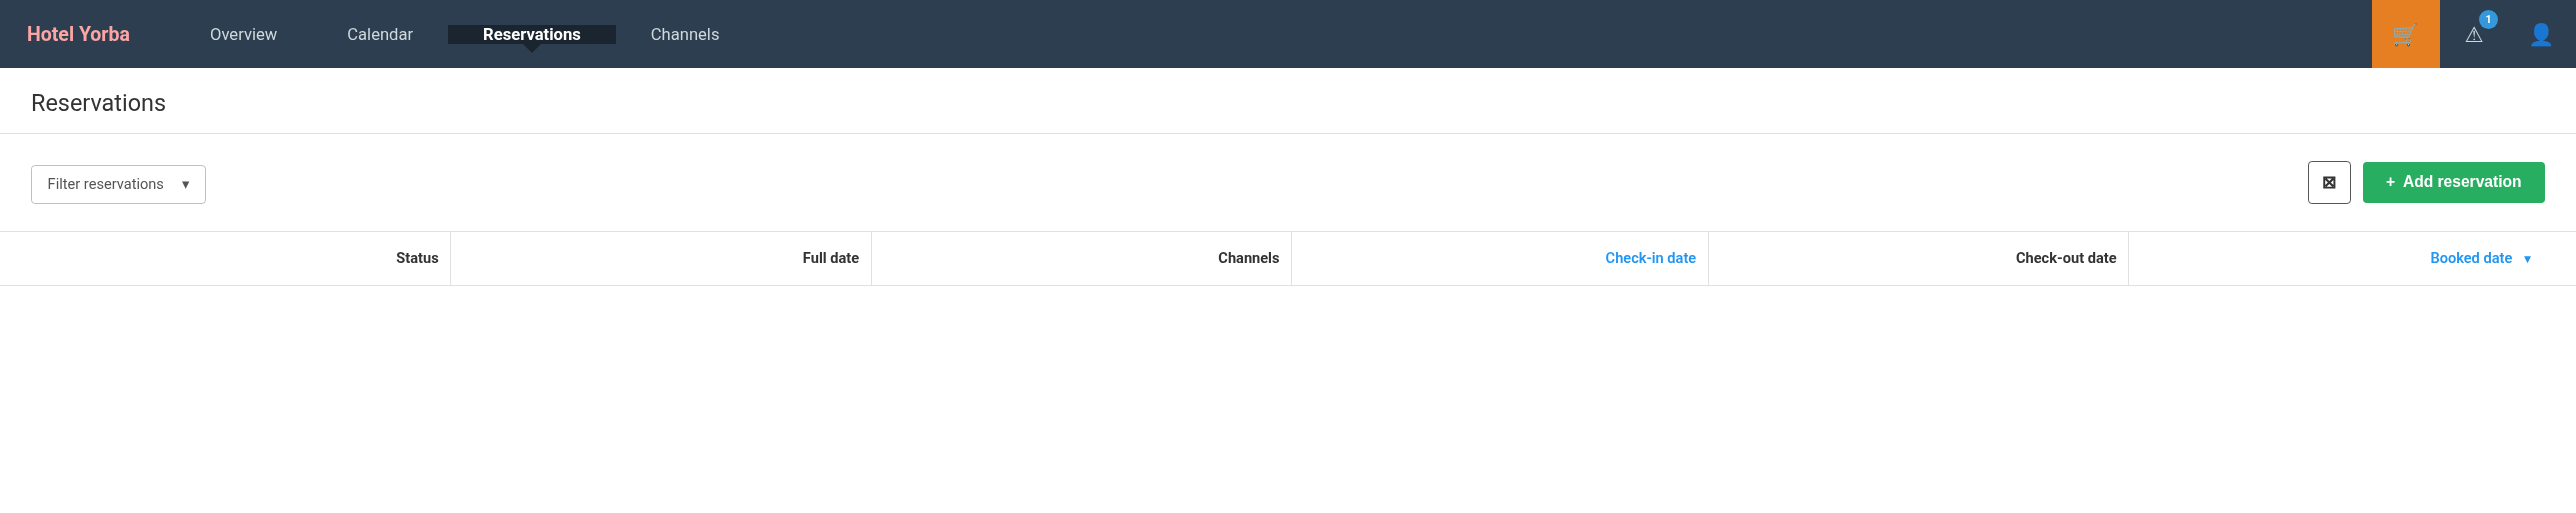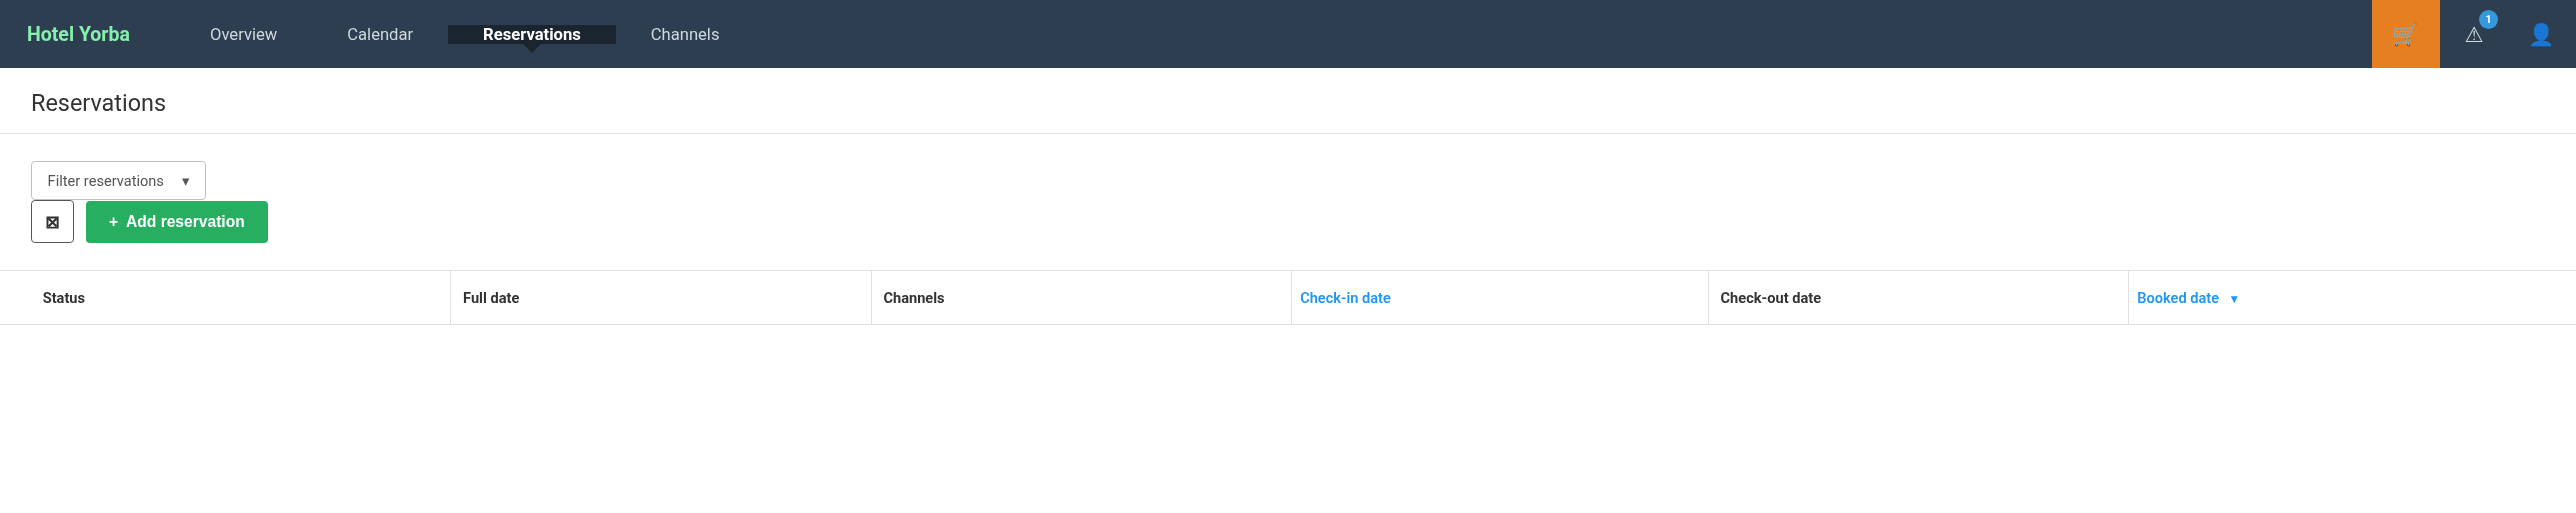--- a/index.html
+++ b/index.html
@@ -20,21 +20,21 @@
       display: flex;
       align-items: stretch;
       height: 68px;
       width: 100%;
     }
 
     .navbar-brand {
       display: flex;
       align-items: center;
       padding: 0 27px;
-      color: #86efac;
+      color: #fca5a5;
       font-size: 19.5px;
       font-weight: 700;
       white-space: nowrap;
       min-width: 175px;
     }
 
     .navbar-nav {
       display: flex;
       align-items: center;
       flex: 1;
@@ -129,24 +129,23 @@
     .page-title {
       font-size: 23.4px;
       font-weight: 400;
       color: #333;
     }
 
     
     .toolbar {
       padding: 27px 31px;
       display: flex;
-      align-items: flex-start;
+      align-items: flex-end;
       justify-content: space-between;
       background: #fff;
-      flex-direction: column;
     }
 
     .toolbar-left {
       display: flex;
       align-items: center;
       gap: 11.7px;
     }
 
     .filter-dropdown {
       display: flex;
@@ -207,20 +206,21 @@
       background: #fff;
       padding: 0 31px;
     }
 
     .table-col {
       padding: 17.5px 11.7px;
       font-size: 14.6px;
       font-weight: 700;
       color: #333;
       flex: 1;
+      text-align: right;
     }
 
     .table-col.blue {
       color: #2196f3;
       font-weight: 600;
       padding-left: 8px;
     }
 
     .table-col:not(:last-child) {
       border-right: 1px solid #e0e0e0;

